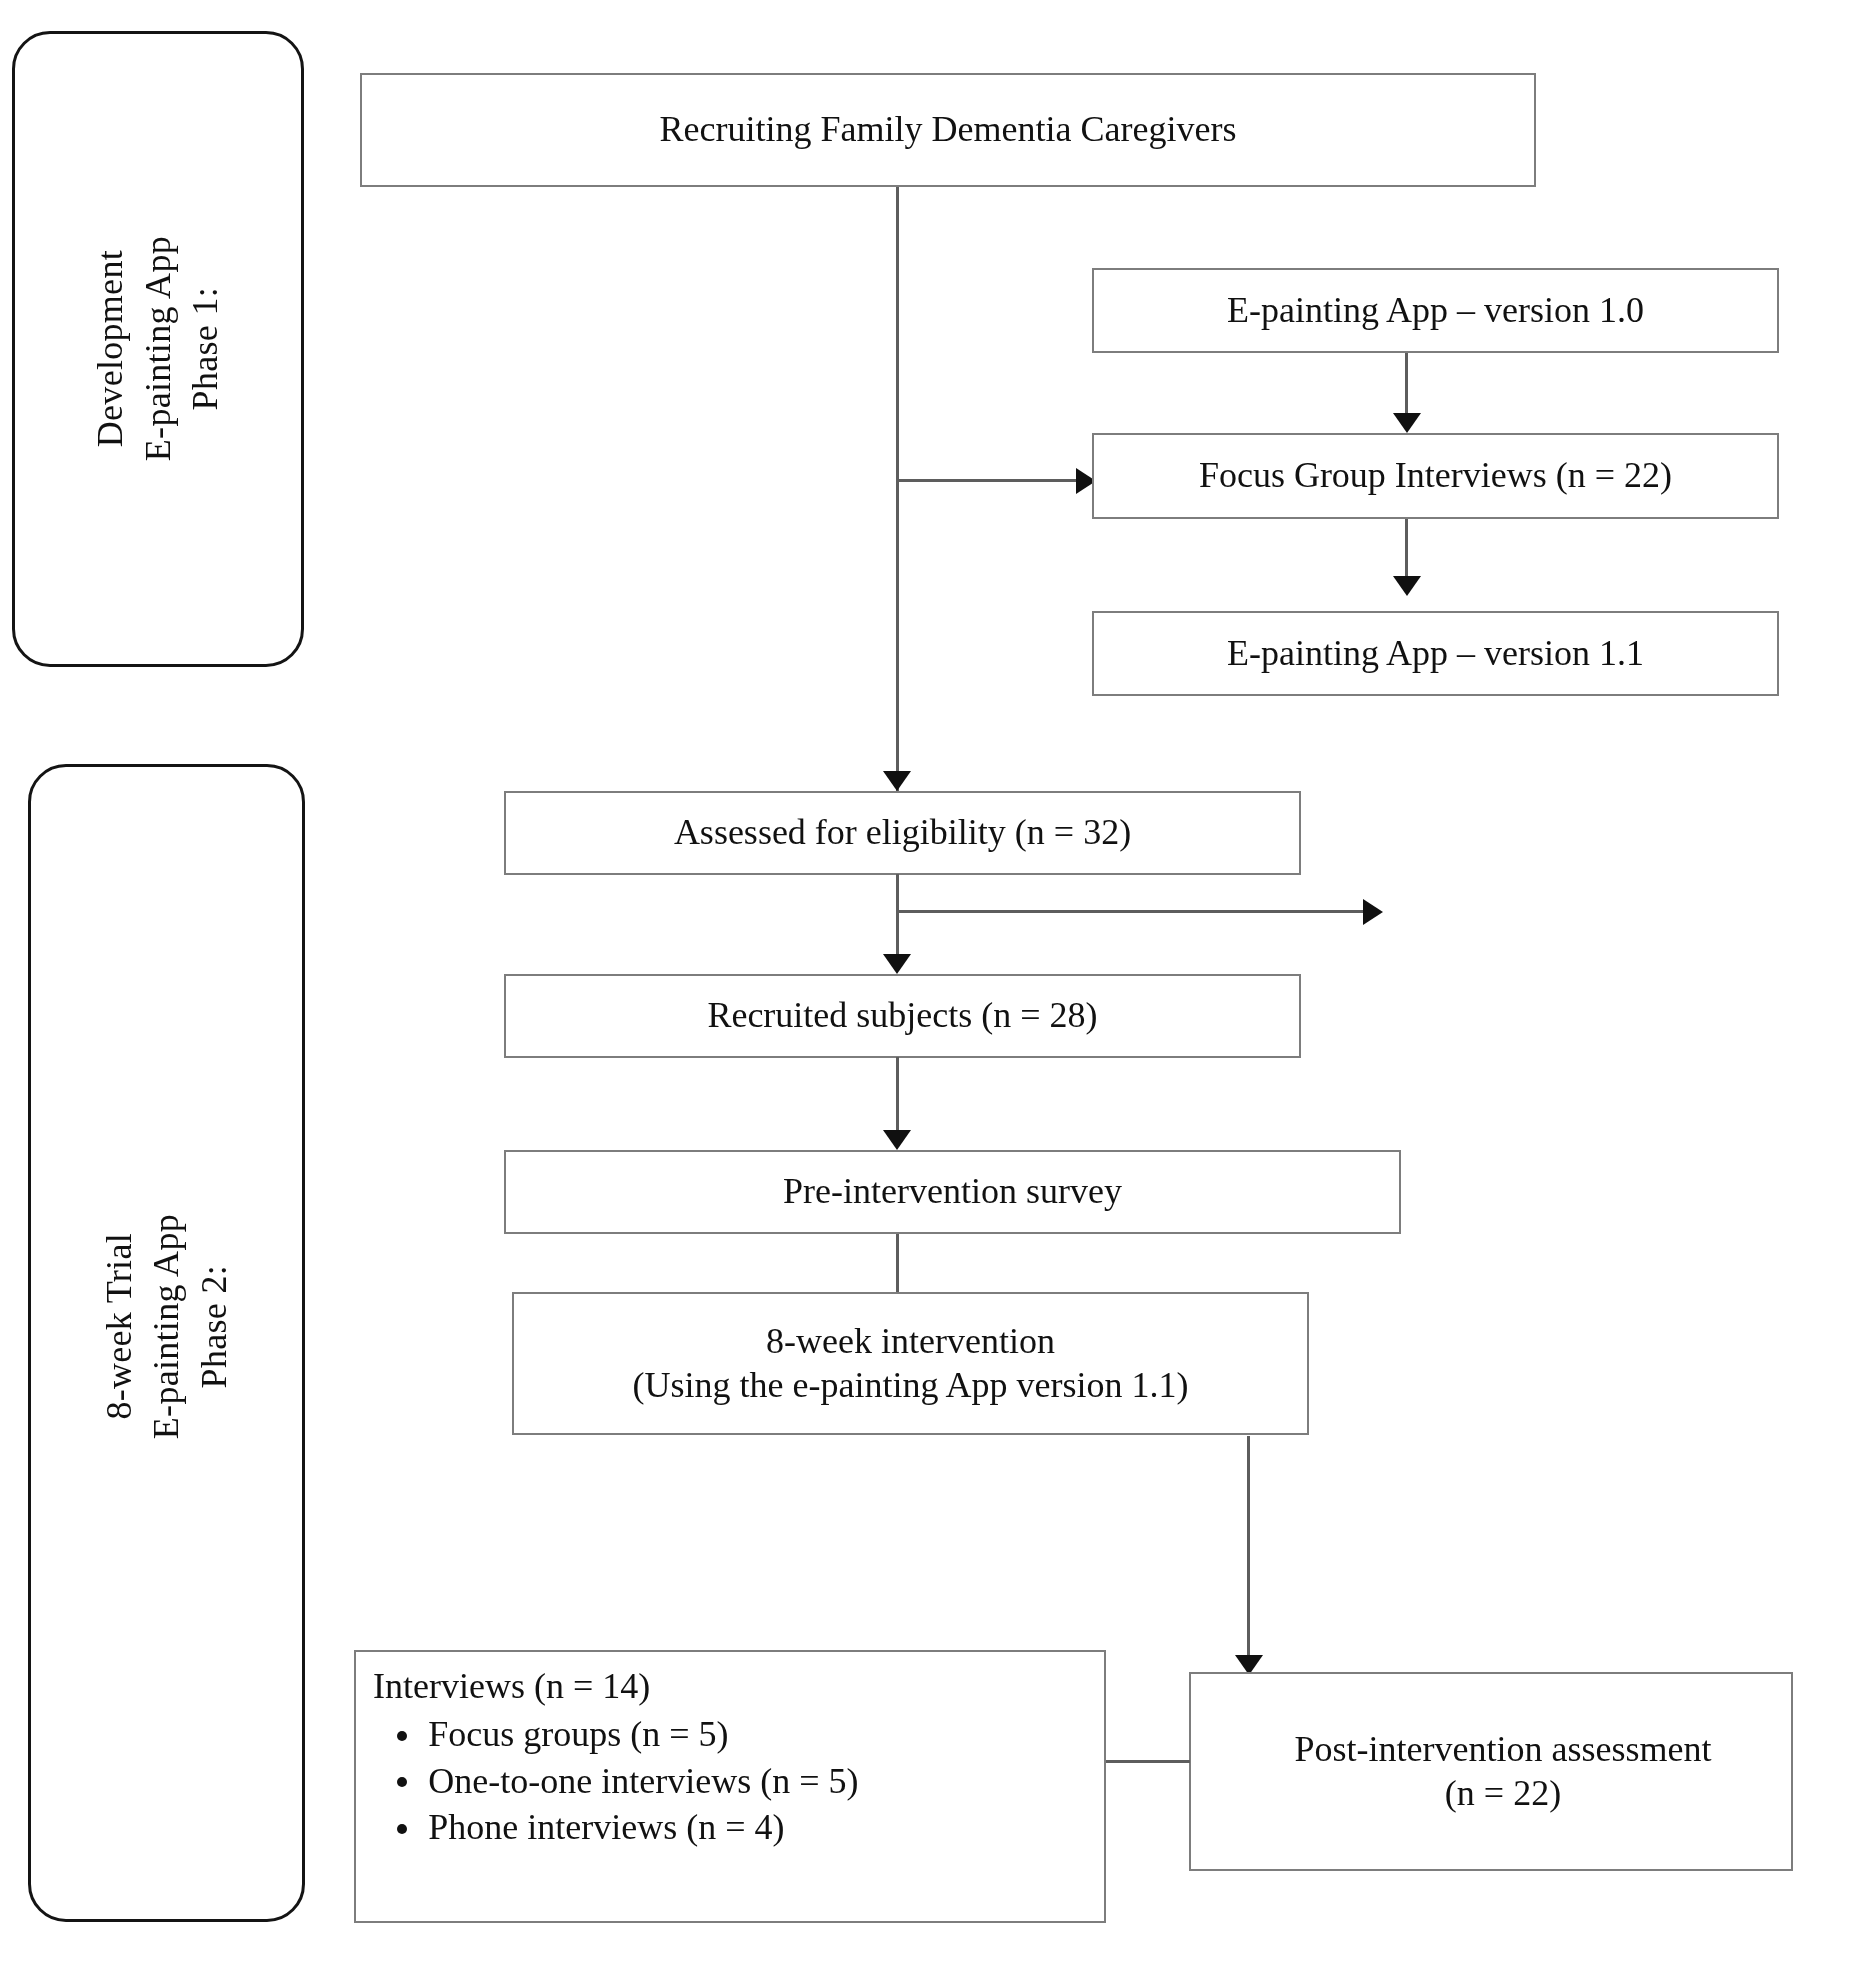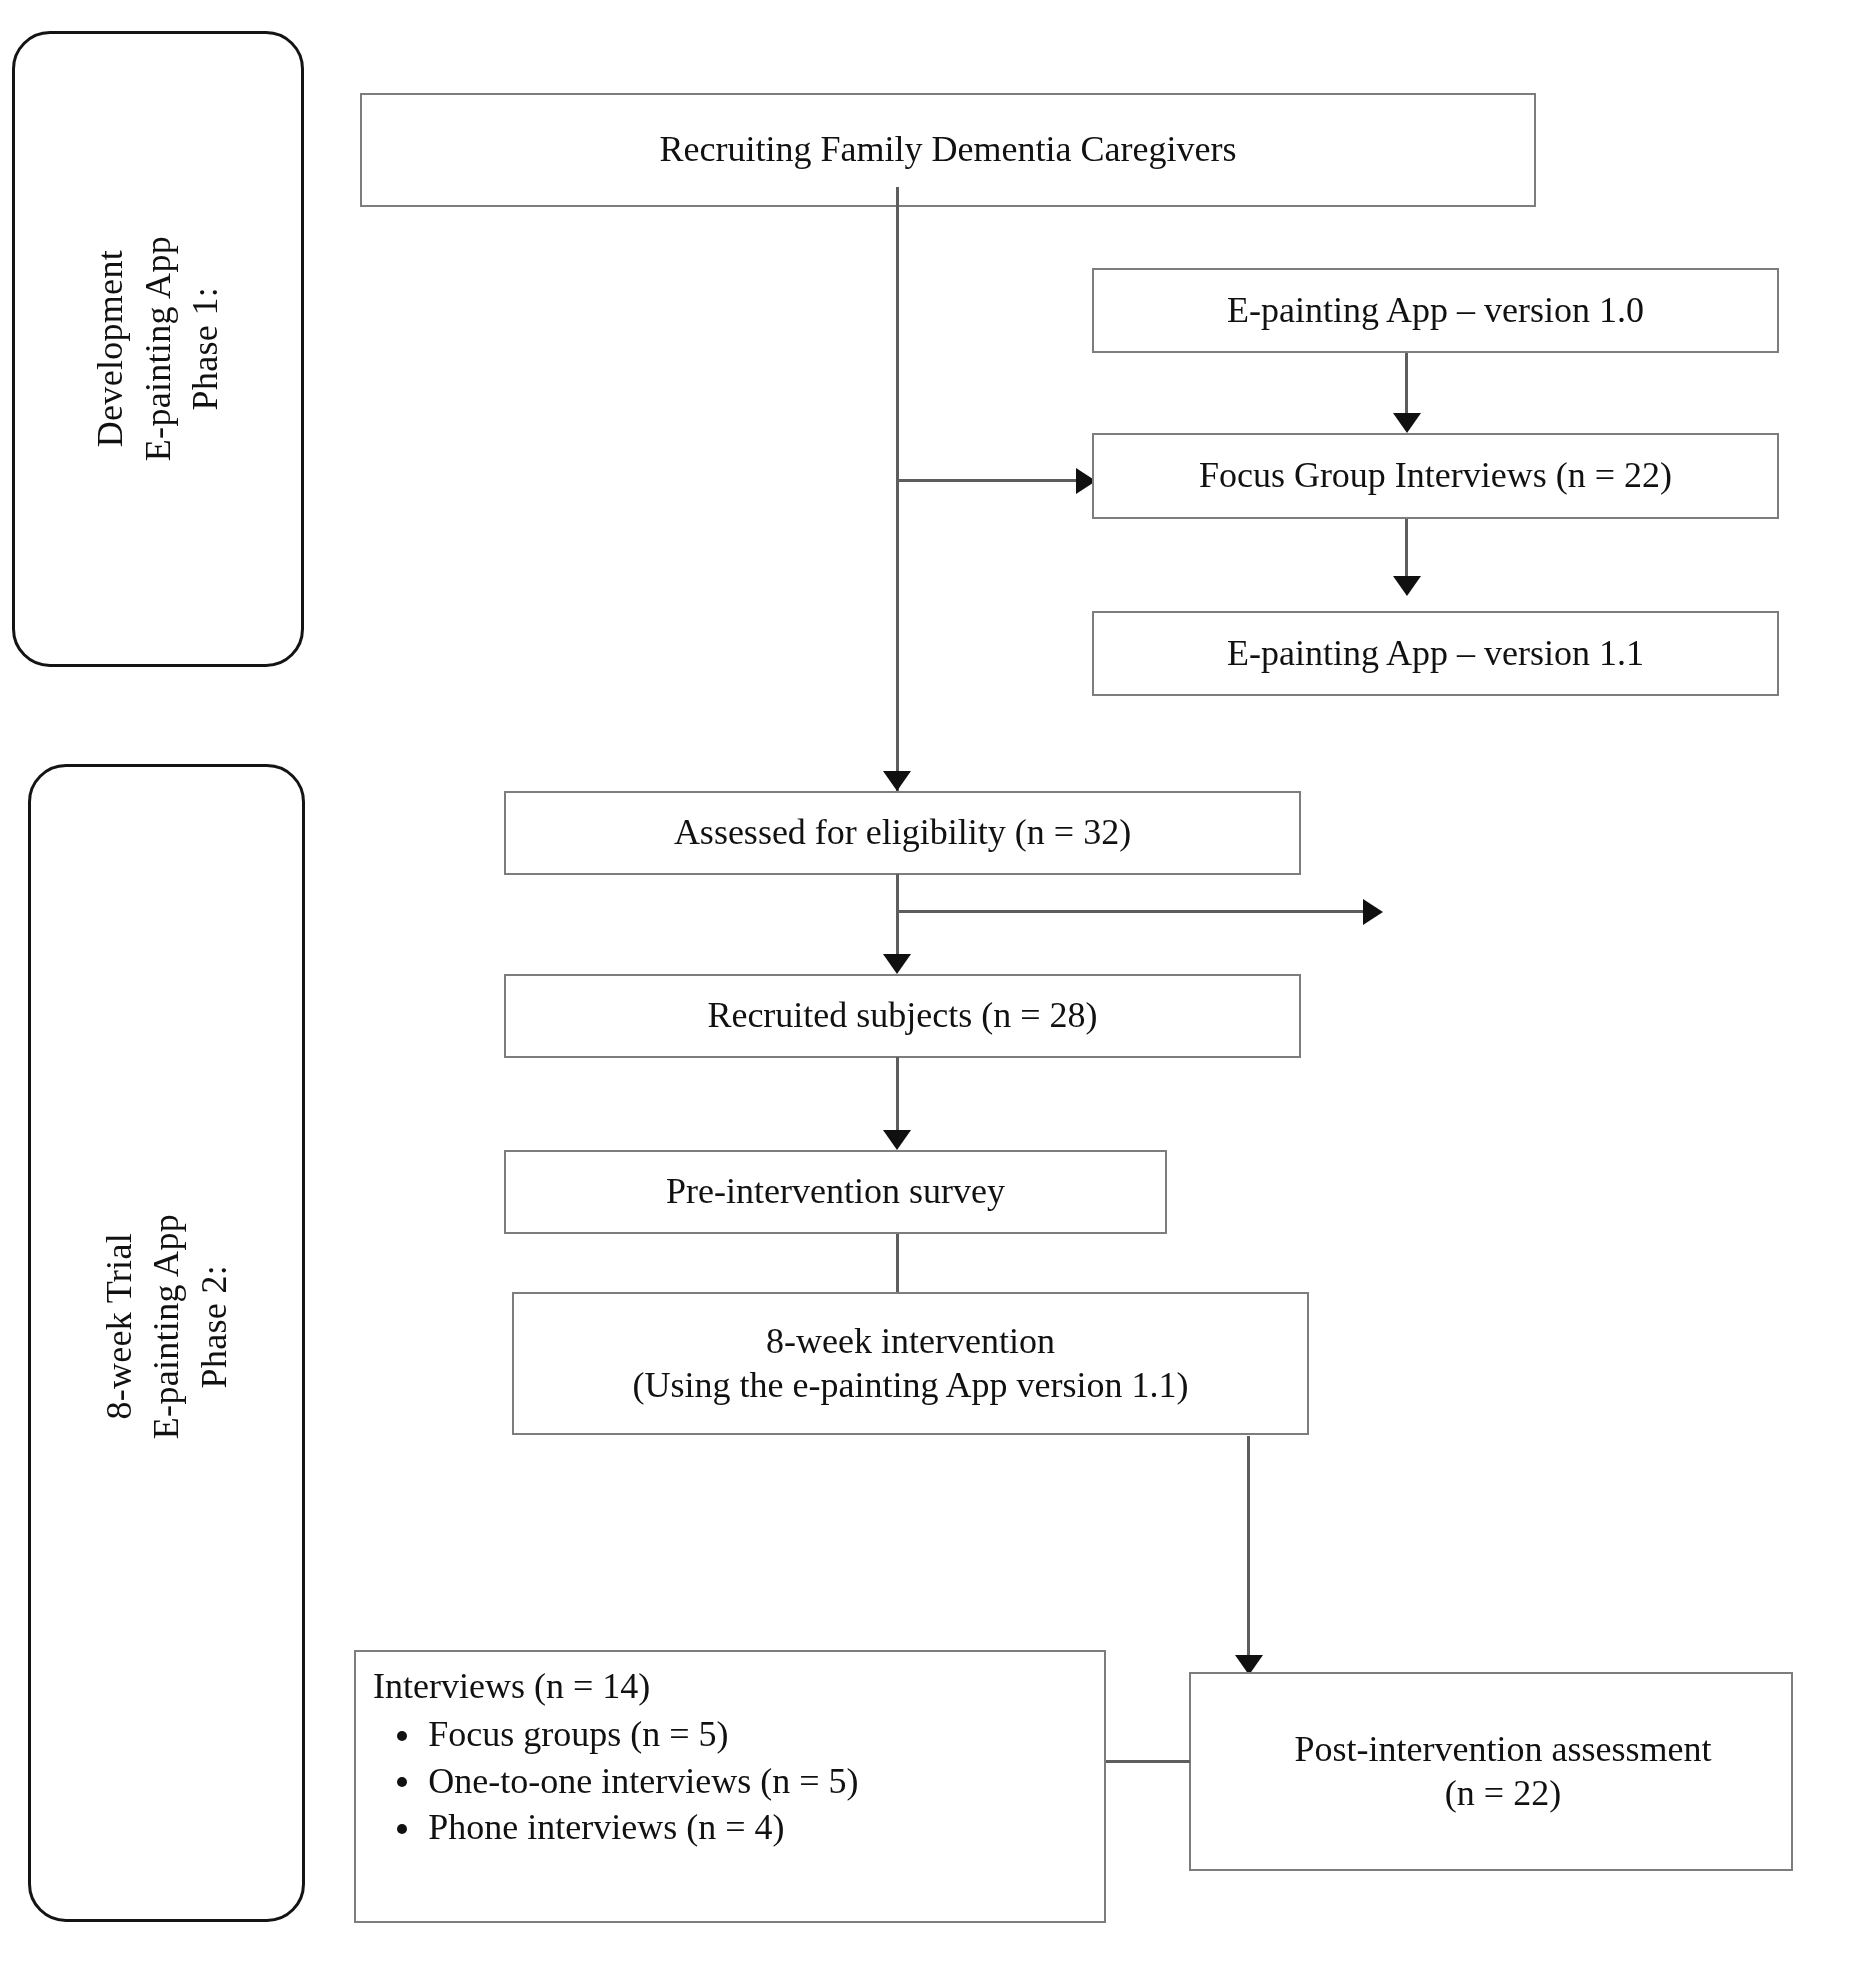--- a/index.html
+++ b/index.html
@@ -151,21 +151,21 @@
     <span class="phase-line">Development</span>
   </div>
 
   <div class="phase-bracket" style="left:28px; top:764px; width:277px; height:1158px;"></div>
   <div class="phase-label-stack" style="left:28px; top:995px; width:277px; height:663px;">
     <span class="phase-line">Phase 2:</span>
     <span class="phase-line">E-painting App</span>
     <span class="phase-line">8-week Trial</span>
   </div>
 
-  <div class="node" style="left:360px; top:73px; width:1176px; height:114px;margin-top:20px;">
+  <div class="node" style="left:360px; top:73px; width:1176px; height:114px;">
     <span class="node-text">Recruiting Family Dementia Caregivers</span>
   </div>
 
   <div class="vline" style="left:896px; top:187px; width:3.3px; height:604px;"></div>
   <div class="arrow-down" style="left:883px; top:771px;"></div>
 
   <div class="hline" style="left:897px; top:479px; width:199px; height:3.3px;"></div>
   <div class="arrow-right" style="left:1076px; top:468px;"></div>
 
   <div class="node" style="left:1092px; top:268px; width:687px; height:85px;">
@@ -197,21 +197,21 @@
   <div class="arrow-right" style="left:1363px; top:899px;"></div>
 
 
   <div class="node" style="left:504px; top:974px; width:797px; height:84px;">
     <span class="node-text">Recruited subjects (n = 28)</span>
   </div>
 
   <div class="vline" style="left:896px; top:1057px; width:3.3px; height:80px;"></div>
   <div class="arrow-down" style="left:883px; top:1130px;"></div>
 
-  <div class="node" style="left:504px; top:1150px; width:663px; height:84px;">
+  <div class="node" style="left:504px; top:1150px; width:897px; height:84px;">
     <span class="node-text">Pre-intervention survey</span>
   </div>
 
   <div class="vline" style="left:896px; top:1234px; width:3.3px; height:74px;"></div>
   <div class="arrow-down" style="left:883px; top:1302px;"></div>
 
   <div class="node" style="left:504px; top:1292px; width:797px; height:143px;margin-left:8px;">
     <span class="node-text">
       <span class="node-line">8-week intervention</span>
       <span class="node-line">(Using the e-painting App version 1.1)</span>

